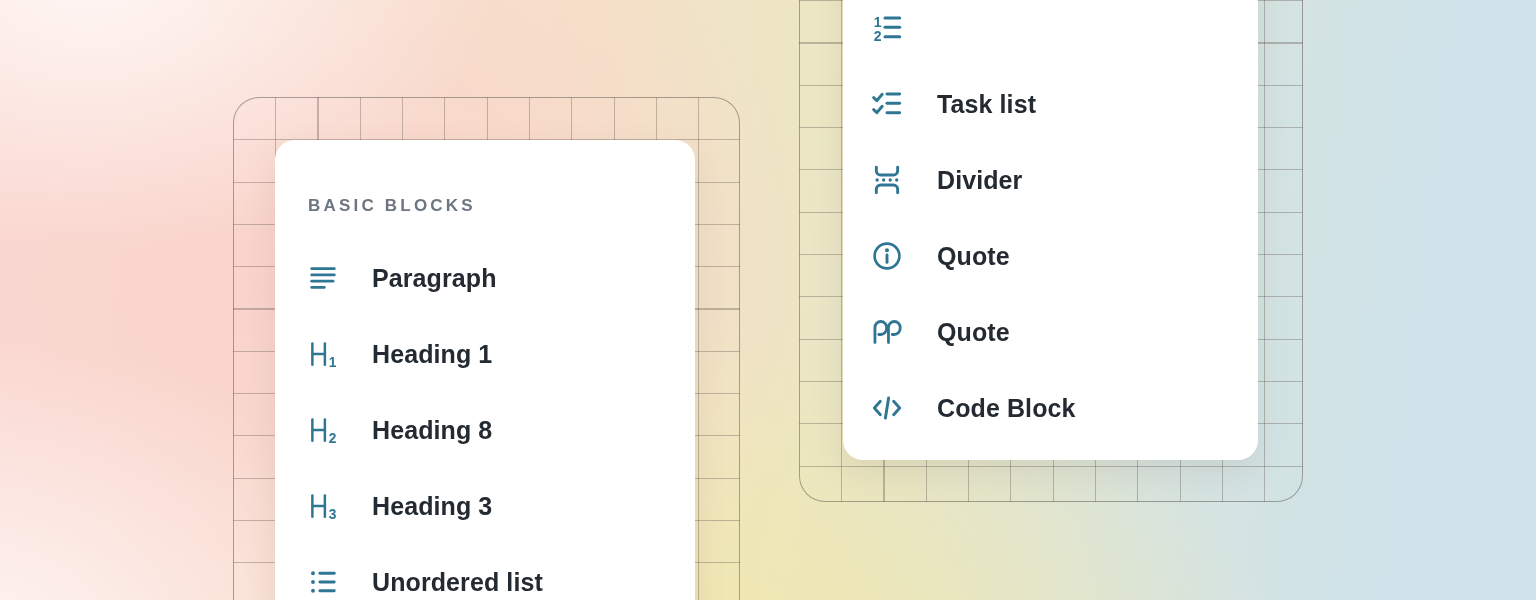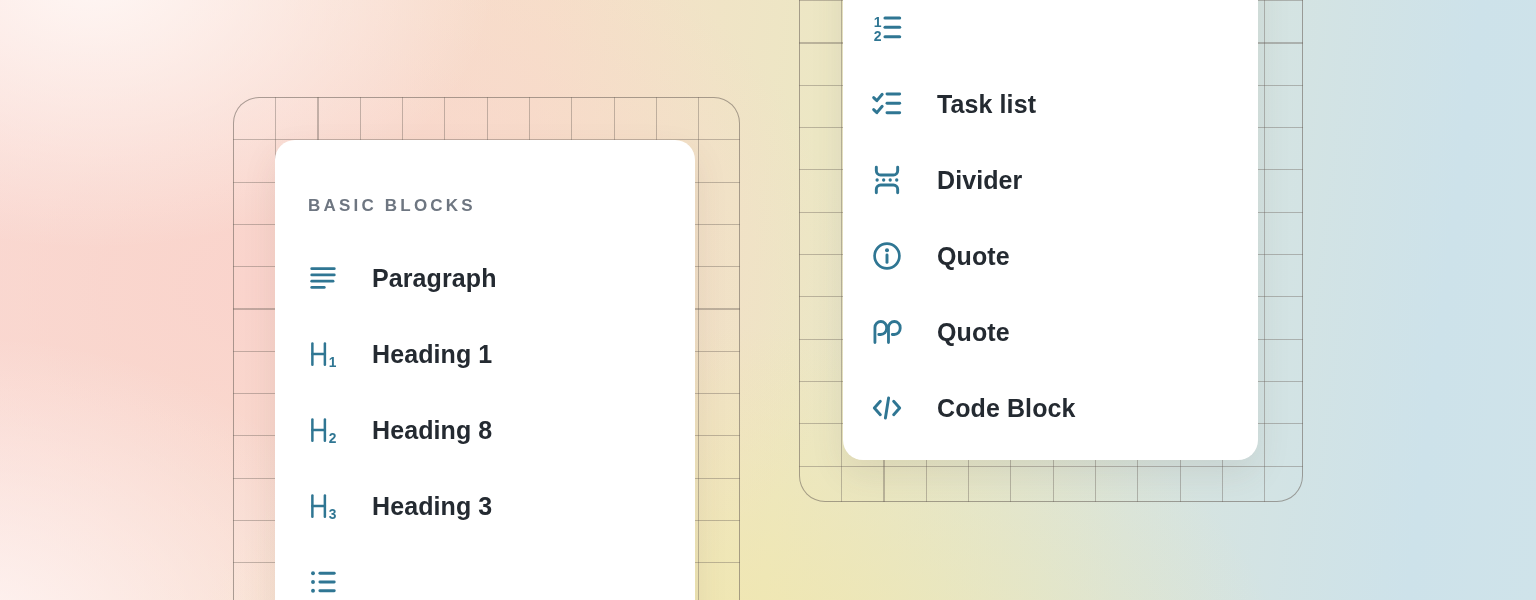--- a/index.html
+++ b/index.html
@@ -150,20 +150,21 @@
               <path d="M9.5 12h11.5"></path>
               <path d="M9.5 19h11.5"></path>
             </g>
             <g fill="currentColor">
               <circle cx="4" cy="5" r="1.55"></circle>
               <circle cx="4" cy="12" r="1.55"></circle>
               <circle cx="4" cy="19" r="1.55"></circle>
             </g>
           </svg>
         </span>
+        <span class="block-label">Unordered list</span>
       </div>
     </div>
 </div>
 
 <div class="card right">
   <div class="block-list">
       <div class="block-row">
         <span class="block-icon">
           <svg viewBox="0 0 24 24" fill="none">
             <g stroke="currentColor" stroke-width="2.3" stroke-linecap="round">

